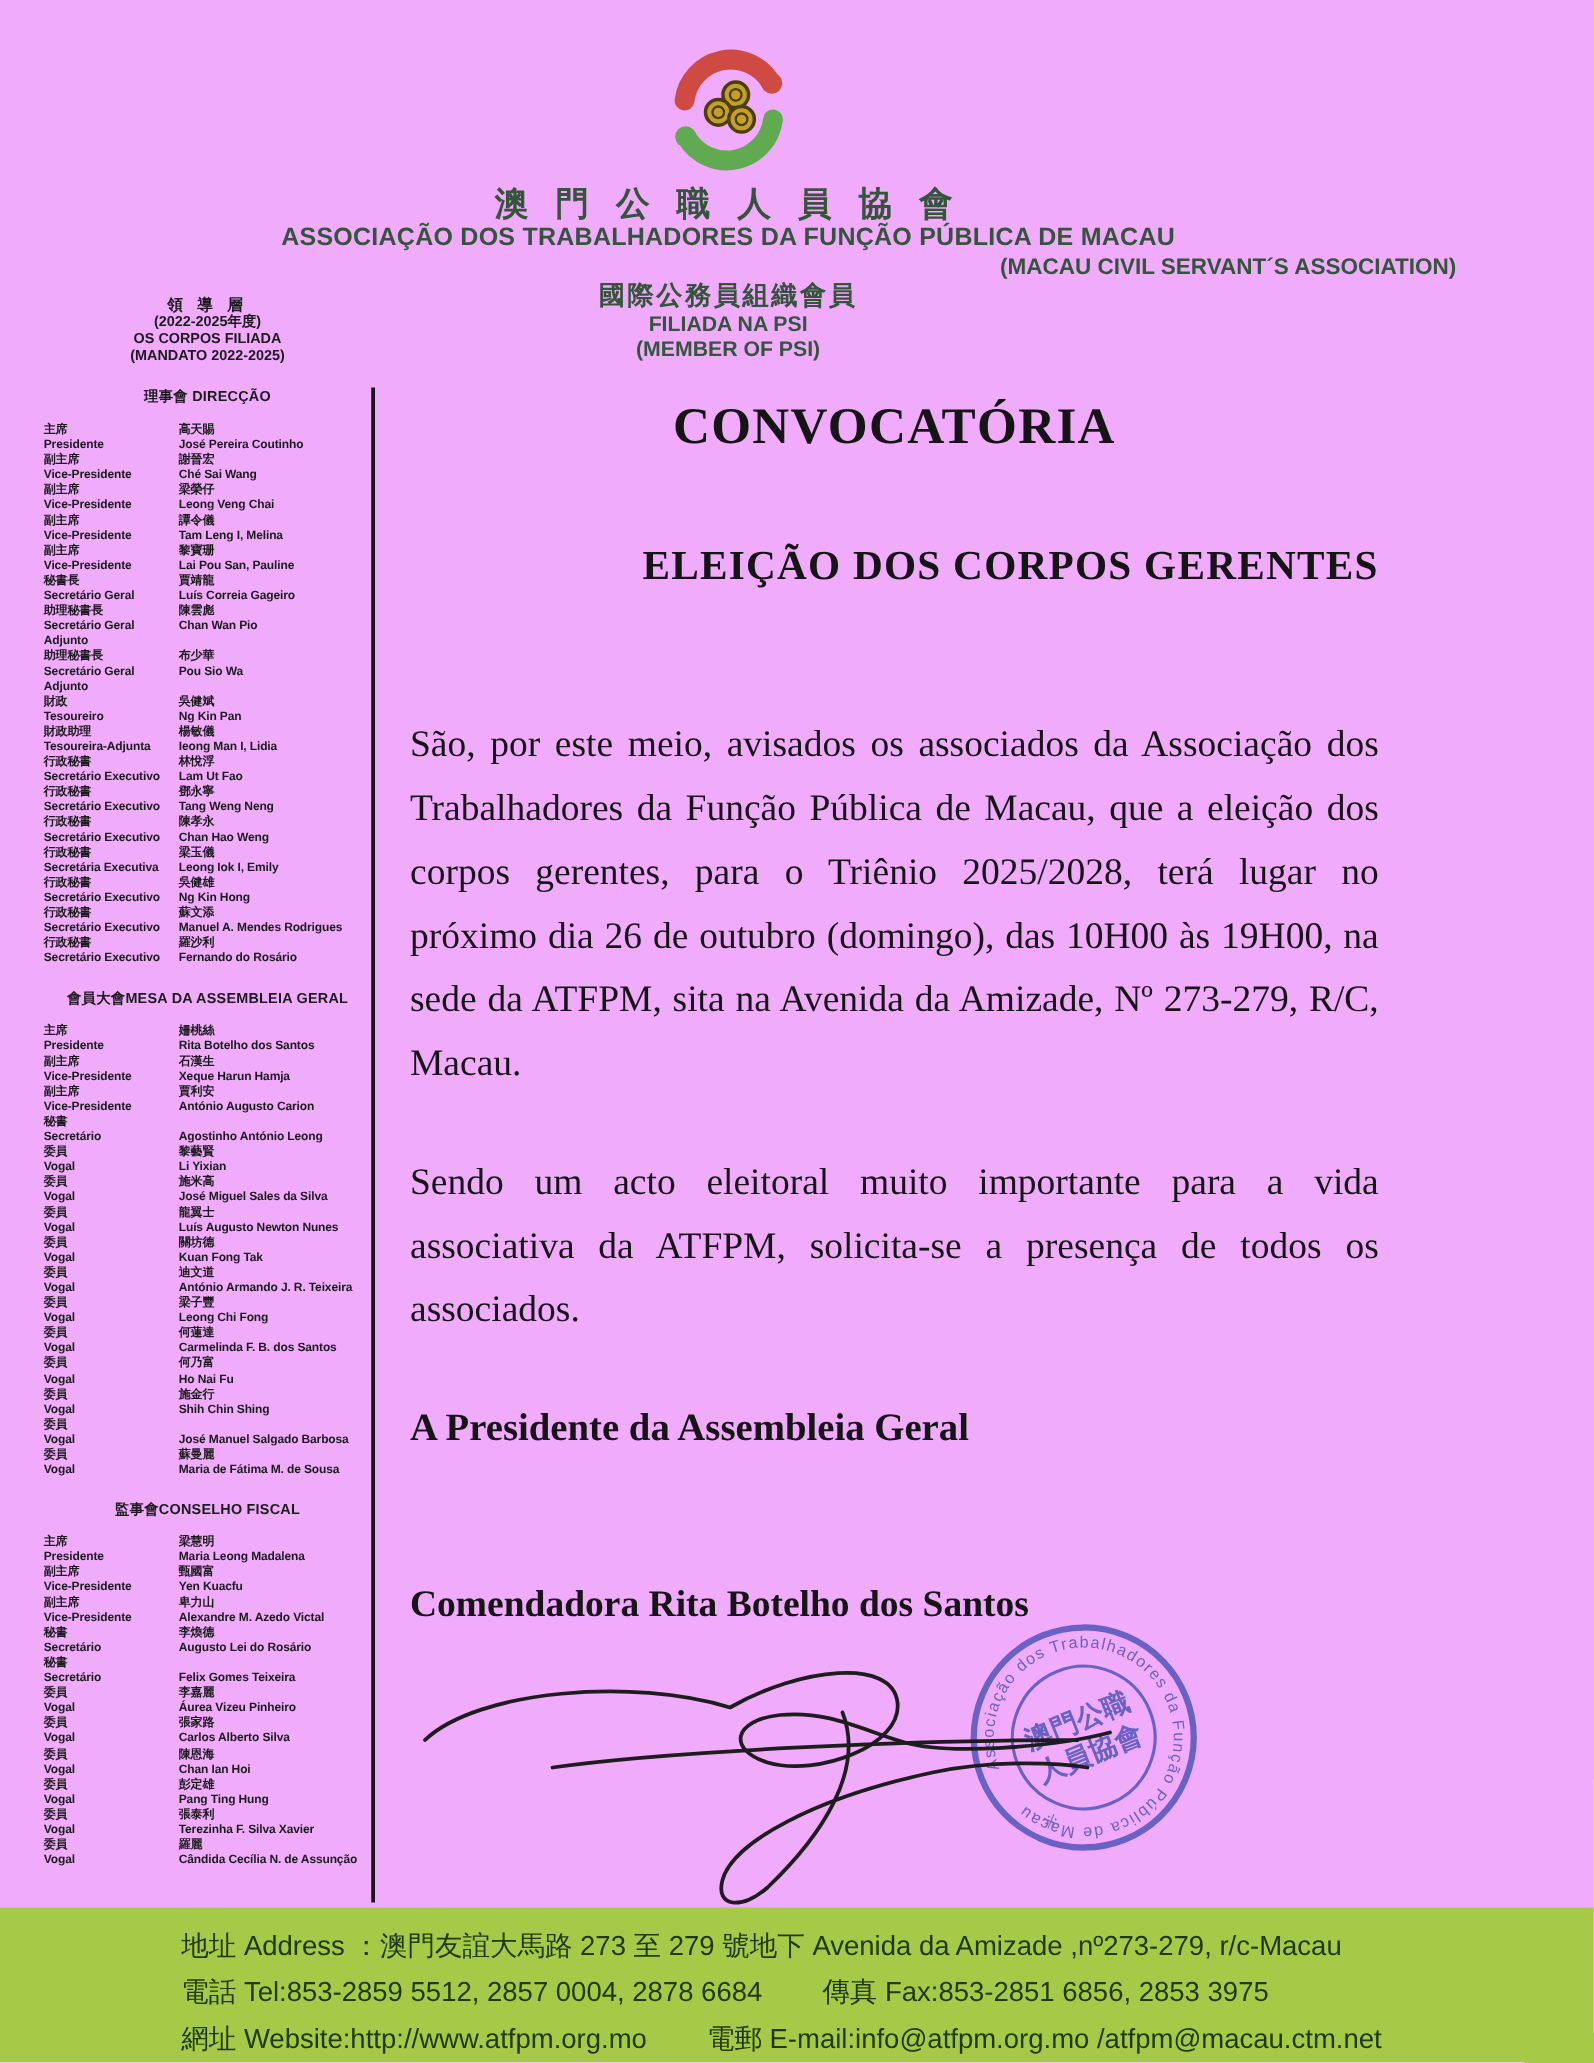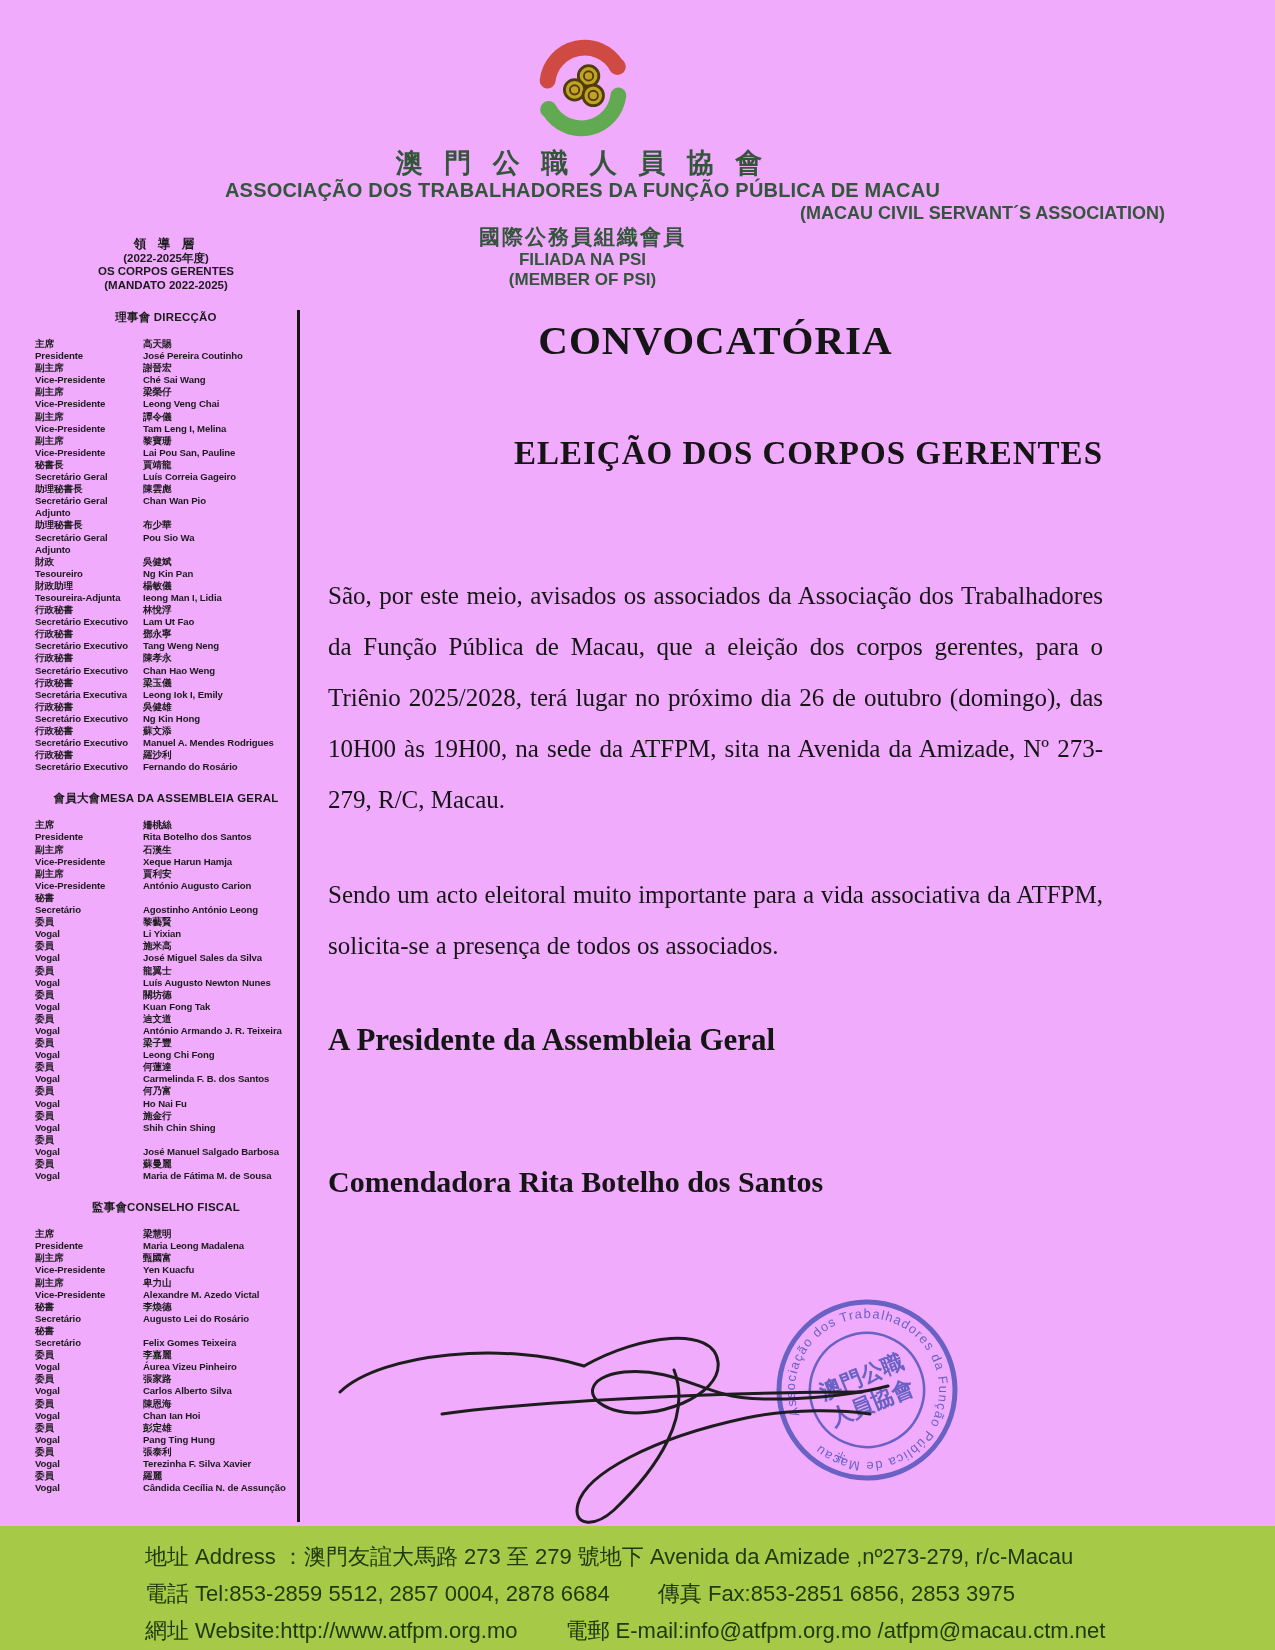--- a/index.html
+++ b/index.html
@@ -20,21 +20,21 @@
   .sb-head .l2,.sb-head .l3,.sb-head .l4{font-size:11.5px;}
   .sec-title{text-align:center;font-size:11.5px;font-weight:bold;margin:18px 0 13px 0;letter-spacing:.2px;}
   .row{display:flex;font-size:9.6px;line-height:12.1px;font-weight:bold;letter-spacing:-.1px;}
   .row .role{width:108px;flex:none;}
   .row .nm{flex:1;}
   .v-divider{position:absolute;left:297px;top:310px;width:3px;height:1212px;background:#161616;}
   
   .main{position:absolute;left:328px;top:316px;width:775px;font-family:"Liberation Serif","DejaVu Serif",serif;color:var(--body_text);}
   .n-title{margin:0;text-align:center;font-size:41px;font-weight:bold;letter-spacing:1px;line-height:48px;}
   .n-sub{margin:64px 0 0 0;text-align:right;font-size:33px;font-weight:bold;letter-spacing:1px;line-height:50px;}
-  .body-para{margin:0;font-size:25px;line-height:51px;text-align:justify;}
+  .body-para{margin:0;font-size:30px;line-height:51px;text-align:justify;}
   .p1{margin-top:92px;}
   .p2{margin-top:44px;}
   .date-para{margin:72px 0 0 0;font-size:30px;font-weight:bold;line-height:53px;text-align:justify;}
   .sig-title{margin:49px 0 0 0;font-size:31px;font-weight:bold;line-height:40px;}
   .sig-name{margin:102px 0 0 0;font-size:30px;font-weight:bold;line-height:40px;}
   .signature{position:absolute;left:322px;top:1330px;z-index:3;pointer-events:none;}
   .sig-stroke{fill:none;stroke:#1d1d1d;stroke-width:3;stroke-linecap:round;}
   
   .stamp{position:absolute;left:772px;top:1295px;width:190px;height:190px;z-index:2;opacity:.88;}
   .stamp svg text{font-family:"Liberation Sans",sans-serif;}
@@ -68,21 +68,21 @@
     <div class="h-en">(MACAU CIVIL SERVANT´S ASSOCIATION)</div>
     <div class="h-mzh">國際公務員組織會員</div>
     <div class="h-psi">FILIADA NA PSI</div>
     <div class="h-psi">(MEMBER OF PSI)</div>
   </header>
 
   <aside class="sidebar">
     <div class="sb-head">
       <div class="l1">領 導 層</div>
       <div class="l2">(2022-2025年度)</div>
-      <div class="l3">OS CORPOS GERENTES</div>
+      <div class="l3">OS CORPOS FILIADA</div>
       <div class="l4">(MANDATO 2022-2025)</div>
     </div>
     <div id="sections">
         <div class="sec-title">理事會 DIRECÇÃO</div>
         <div class="sec-entries">
           <div class="row">
             <span class="role">主席</span>
             <span class="nm">高天賜</span>
           </div>
           <div class="row">

